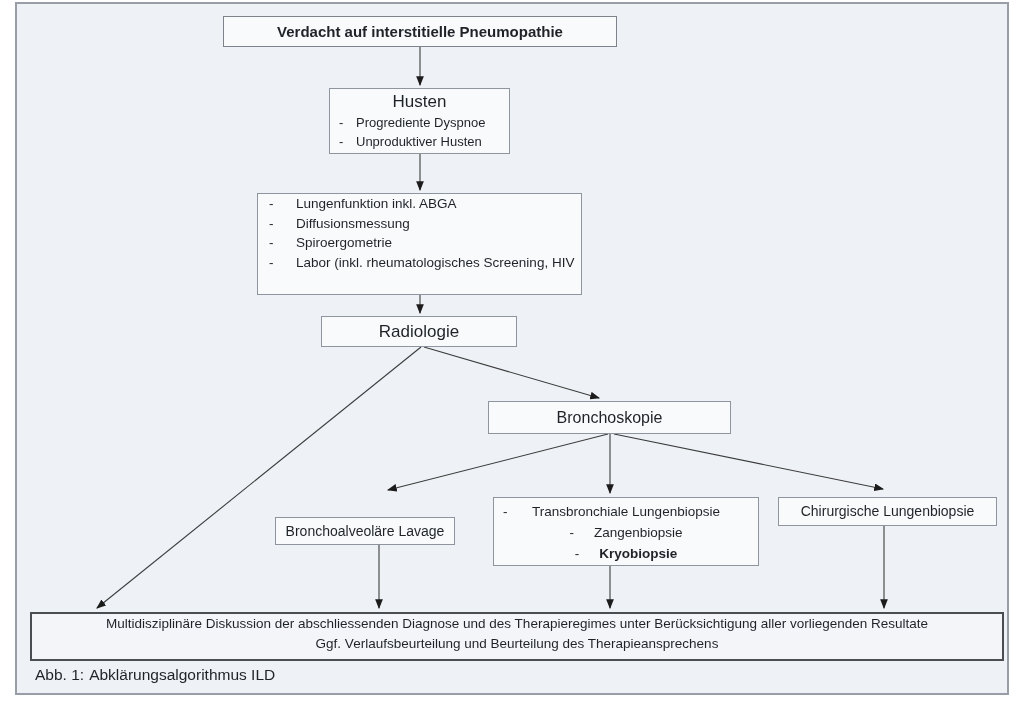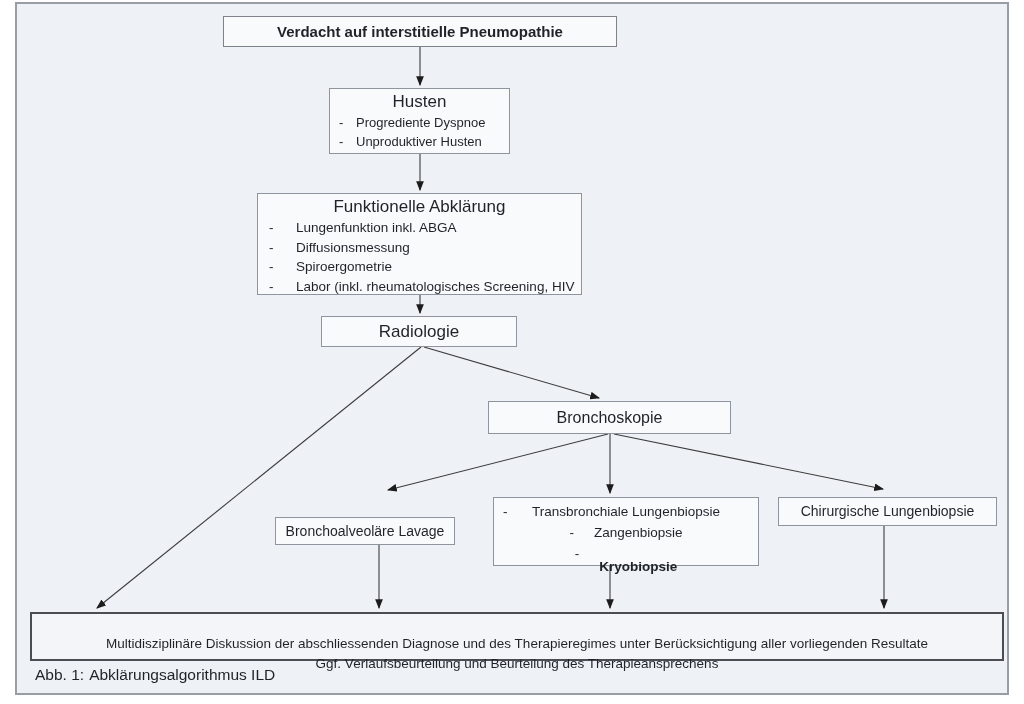--- a/index.html
+++ b/index.html
@@ -63,27 +63,27 @@
     line-height: 21px;
     padding-top: 3px;
   }
   .tbb-row1 .dash { position: absolute; left: 9px; top: 3px; }
   .tbb-sub {
     display: flex;
     justify-content: center;
     line-height: 21px;
   }
   .tbb-sub .dash { margin-right: 20px; }
-  .bold { font-weight: bold; margin-top: 13px; }
+  .bold { font-weight: bold; }
   .node-mdd {
     background: #f3f5f9;
     border: 2px solid #4a4d52;
     font-size: 13.5px;
     line-height: 20px;
-    padding-top: 20px;
+    padding-top: 0;
   }
   .caption {
     position: absolute;
     left: 35px; top: 666px;
     font-size: 15.5px;
   }
   .caption .cap-label { font-weight: normal; margin-right: 5px; }
 </style>
 </head>
 <body>
@@ -121,21 +121,20 @@
       <span>Progrediente Dyspnoe</span>
     </div>
     <div class="bullet-row">
       <span class="dash">-</span>
       <span>Unproduktiver Husten</span>
     </div>
   </div>
 </div>
 
 <div class="node" style="left:257px; top:193px; width:325px; height:102px;">
-  <div class="node-title">Funktionelle Abklärung</div>
   <div class="bullet-list funk-list">
     <div class="bullet-row">
       <span class="dash">-</span>
       <span>Lungenfunktion inkl. ABGA</span>
     </div>
     <div class="bullet-row">
       <span class="dash">-</span>
       <span>Diffusionsmessung</span>
     </div>
     <div class="bullet-row">

